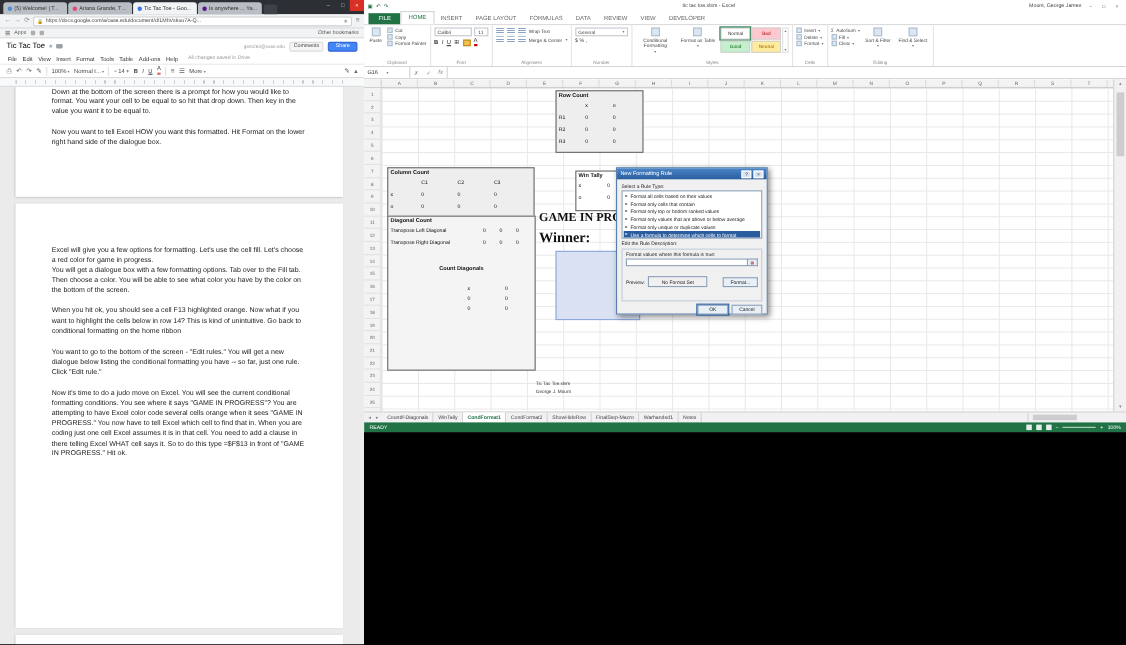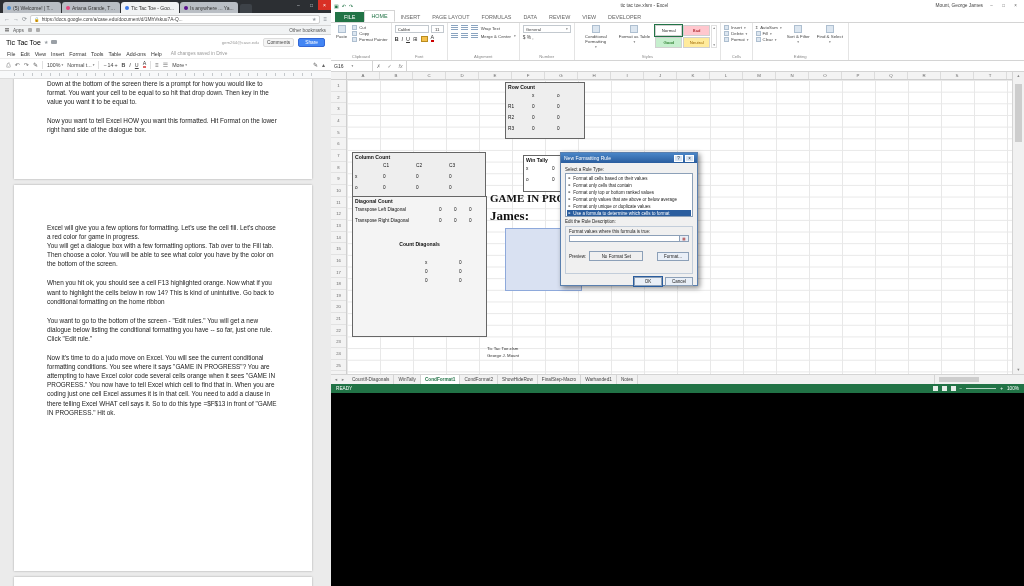--- a/index.html
+++ b/index.html
@@ -640,21 +640,21 @@
                   <span>0</span>
                 </div>
                 <div class="mini-row">
                   <span>0</span>
                   <span>0</span>
                 </div>
             </div>
           </div>
 
           <div class="game-text">GAME IN PROGRESS</div>
-          <div class="winner-text">James:</div>
+          <div class="winner-text">Winner:</div>
           <div class="blue-box"></div>
           <div class="sheet-footer">
             <div>Tic Tac Toe.xlsm</div>
             <div>George J. Mount</div>
           </div>
 
         </div>
       </div>
     </div>
 

